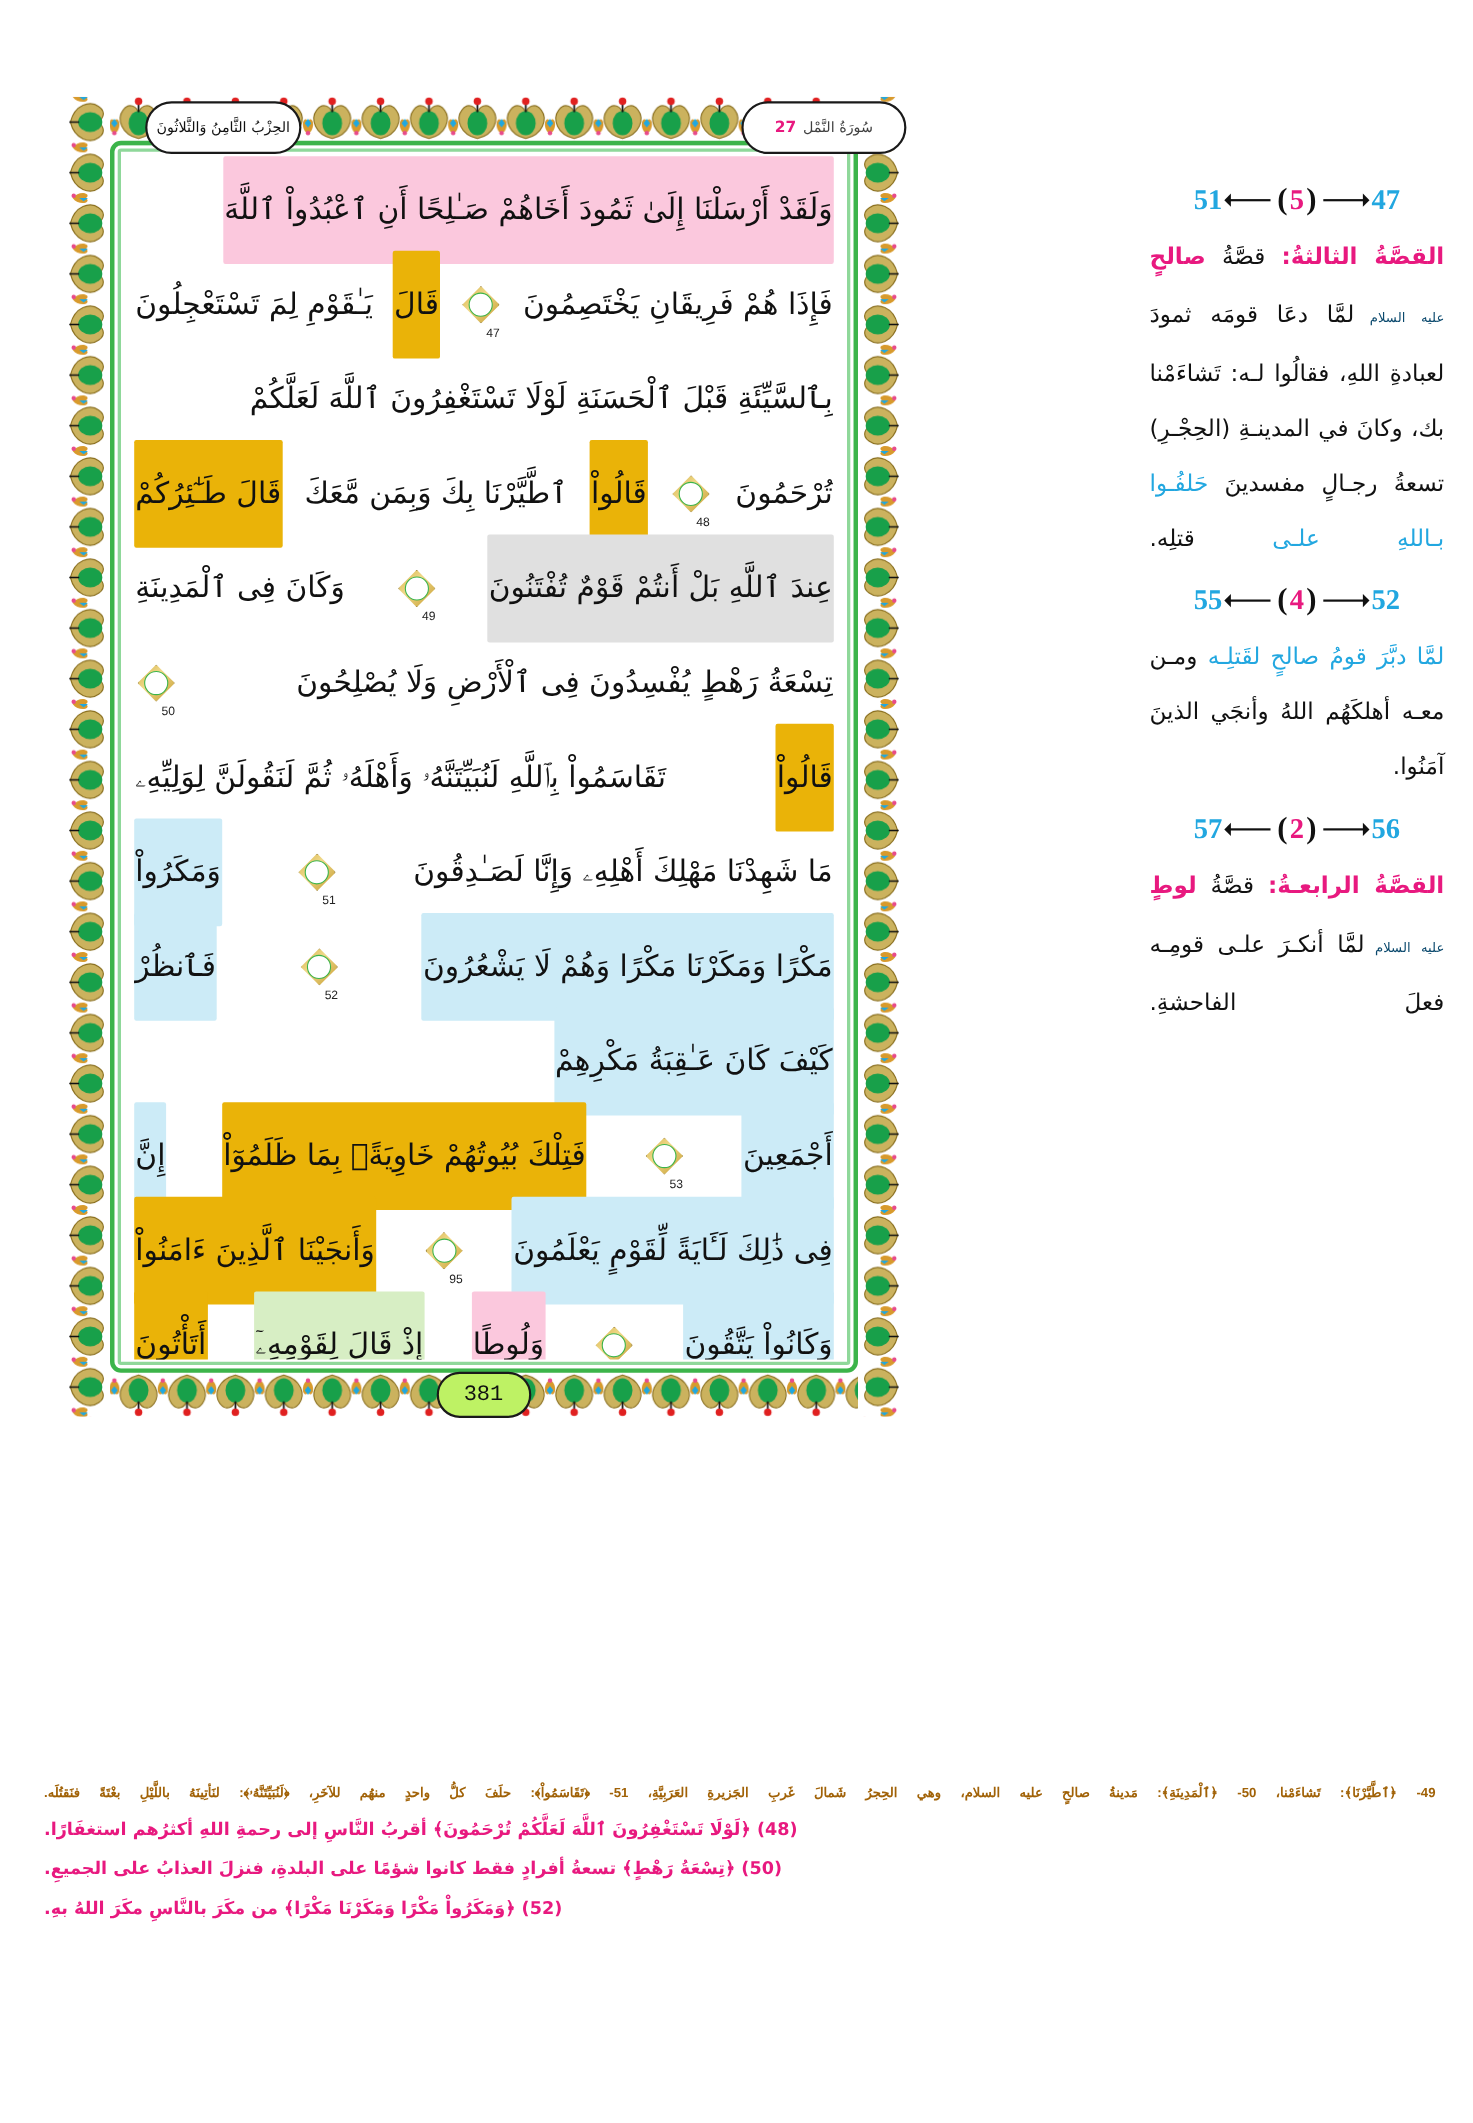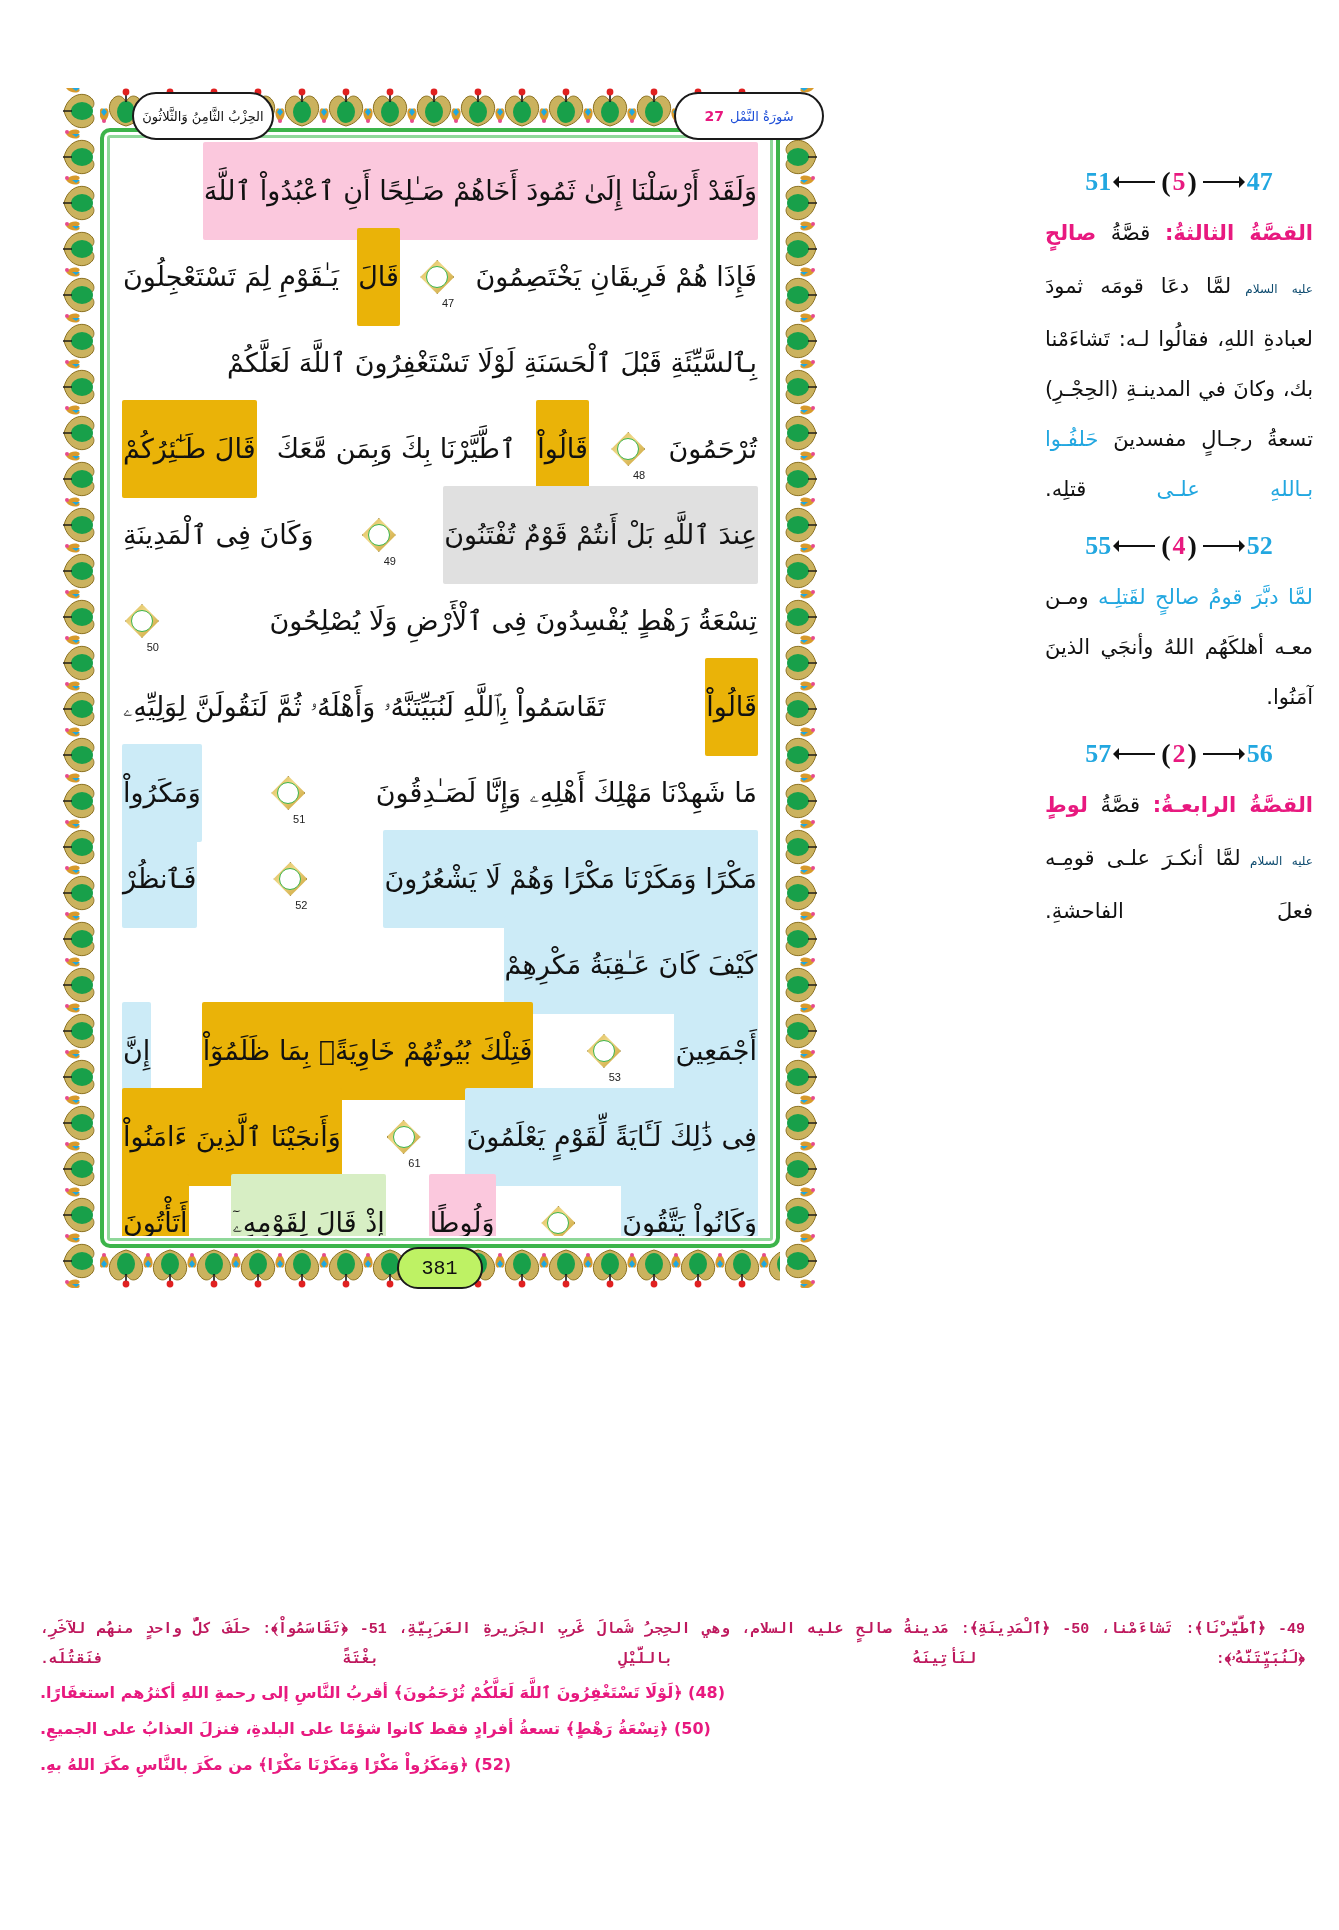--- a/index.html
+++ b/index.html
@@ -81,21 +81,21 @@
     min-width: 150px; height: 48px;
     background: #ffffff;
     border: 2px solid #1a1a1a;
     border-radius: 24px;
     display: flex; align-items: center; justify-content: center;
     gap: 6px;
     padding: 0 14px;
     z-index: 40;
   }
   .surah-label .sname {
-    font-size: 13px; color: #1d4ed8; direction: rtl; white-space: nowrap; text-align: right;
+    font-size: 13px; color: #404040; direction: rtl; white-space: nowrap; text-align: right;
   }
   .surah-label .snum {
     font-size: 14px; color: #e8197f; font-weight: bold;
   }
 
   
   .page-number {
     position: absolute;
     left: 50%; transform: translateX(-50%);
     top: 1247px;
@@ -222,24 +222,24 @@
   .st-small { font-size: 12px; color: #0c4a6e; }
 
   
   .footnotes {
     position: absolute;
     left: 40px; right: 34px;
     top: 1615px;
     direction: rtl;
   }
   .fn-blue {
-    color: #be185d;
-    font-family: Liberation Mono, monospace;
+    color: #a16207;
+    font-family: Liberation Sans, sans-serif;
     font-weight: bold;
-    font-size: 15px;
+    font-size: 12px;
     line-height: 30px;
     text-align: justify;
     text-align-last: justify;
   }
   .fn-pink {
     color: #e8197f;
     font-family: "DejaVu Sans", sans-serif;
     font-weight: bold;
     font-size: 16px;
     line-height: 36px;
@@ -383,21 +383,21 @@
         <span class="seg hl-blue">كَيْفَ كَانَ عَـٰقِبَةُ مَكْرِهِمْ</span>
       </div>
       <div class="qline">
         <span class="seg hl-blue">أَجْمَعِينَ</span>
         <span class="ayah"><span class="medal"></span><span class="ring"></span><span class="num">53</span></span>
         <span class="seg hl-yellow">فَتِلْكَ بُيُوتُهُمْ خَاوِيَةًۢ بِمَا ظَلَمُوٓاْ</span>
         <span class="seg hl-blue">إِنَّ</span>
       </div>
       <div class="qline">
         <span class="seg hl-blue">فِى ذَٰلِكَ لَـَٔايَةً لِّقَوْمٍ يَعْلَمُونَ</span>
-        <span class="ayah"><span class="medal"></span><span class="ring"></span><span class="num">61</span></span>
+        <span class="ayah"><span class="medal"></span><span class="ring"></span><span class="num">95</span></span>
         <span class="seg hl-yellow">وَأَنجَيْنَا ٱلَّذِينَ ءَامَنُواْ</span>
       </div>
       <div class="qline">
         <span class="seg hl-blue">وَكَانُواْ يَتَّقُونَ</span>
         <span class="ayah">
           <span class="medal"></span>
           <span class="ring"></span>
         </span>
         <span class="seg hl-pink">وَلُوطًا</span>
         <span class="seg hl-green">إِذْ قَالَ لِقَوْمِهِۦٓ</span>

